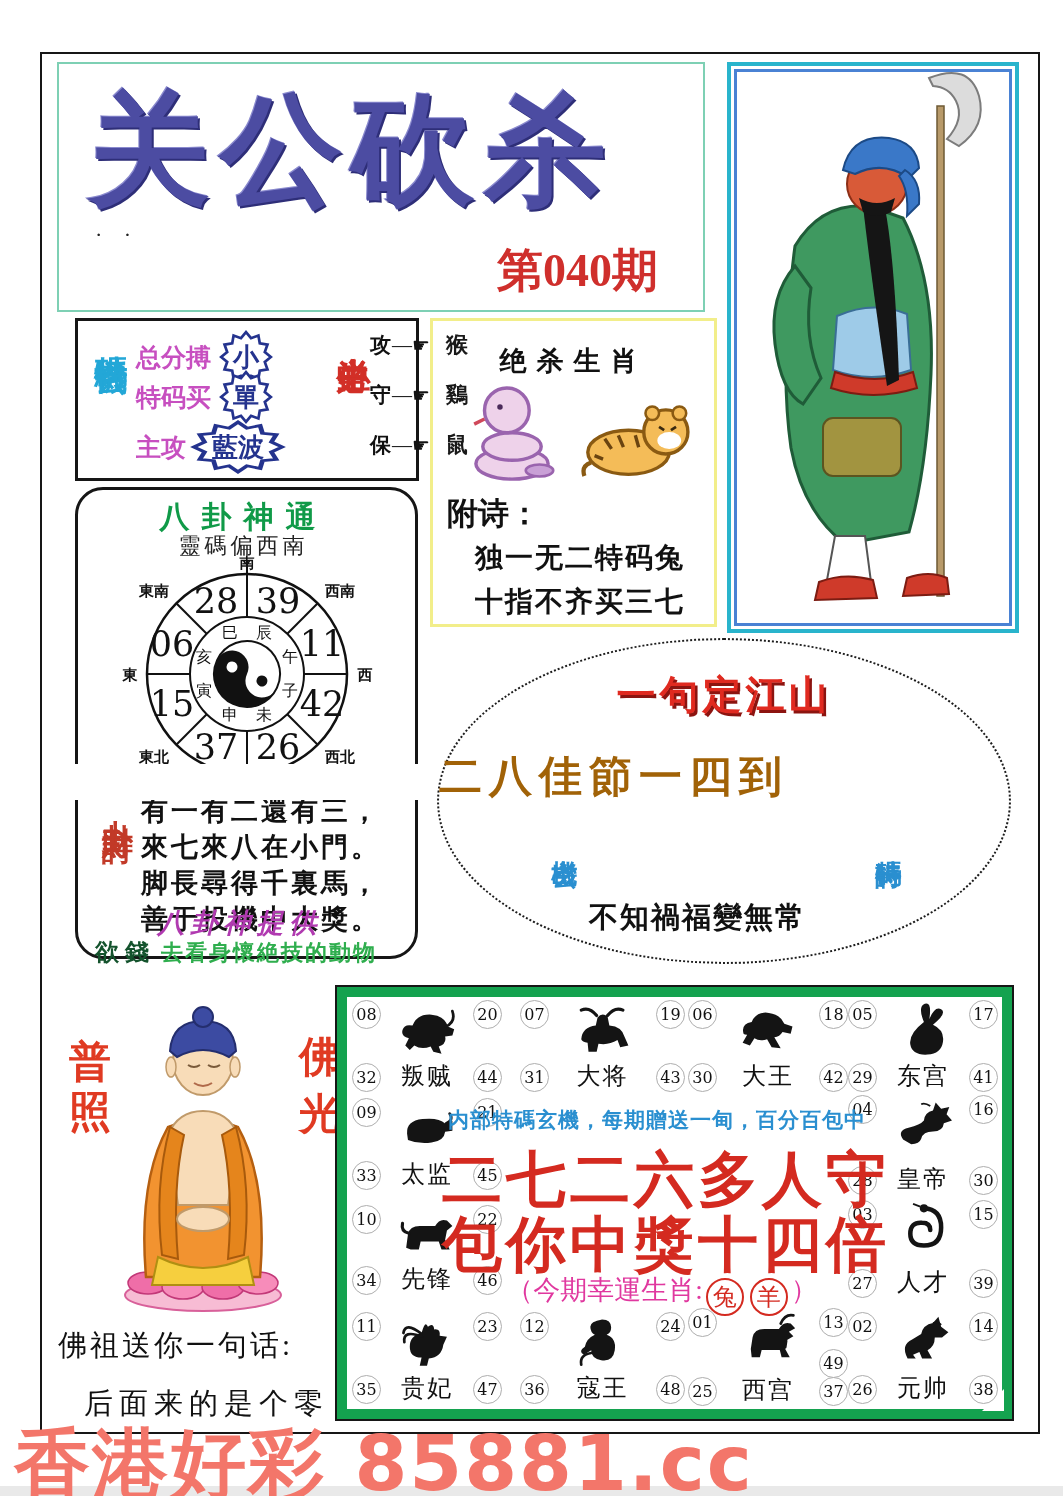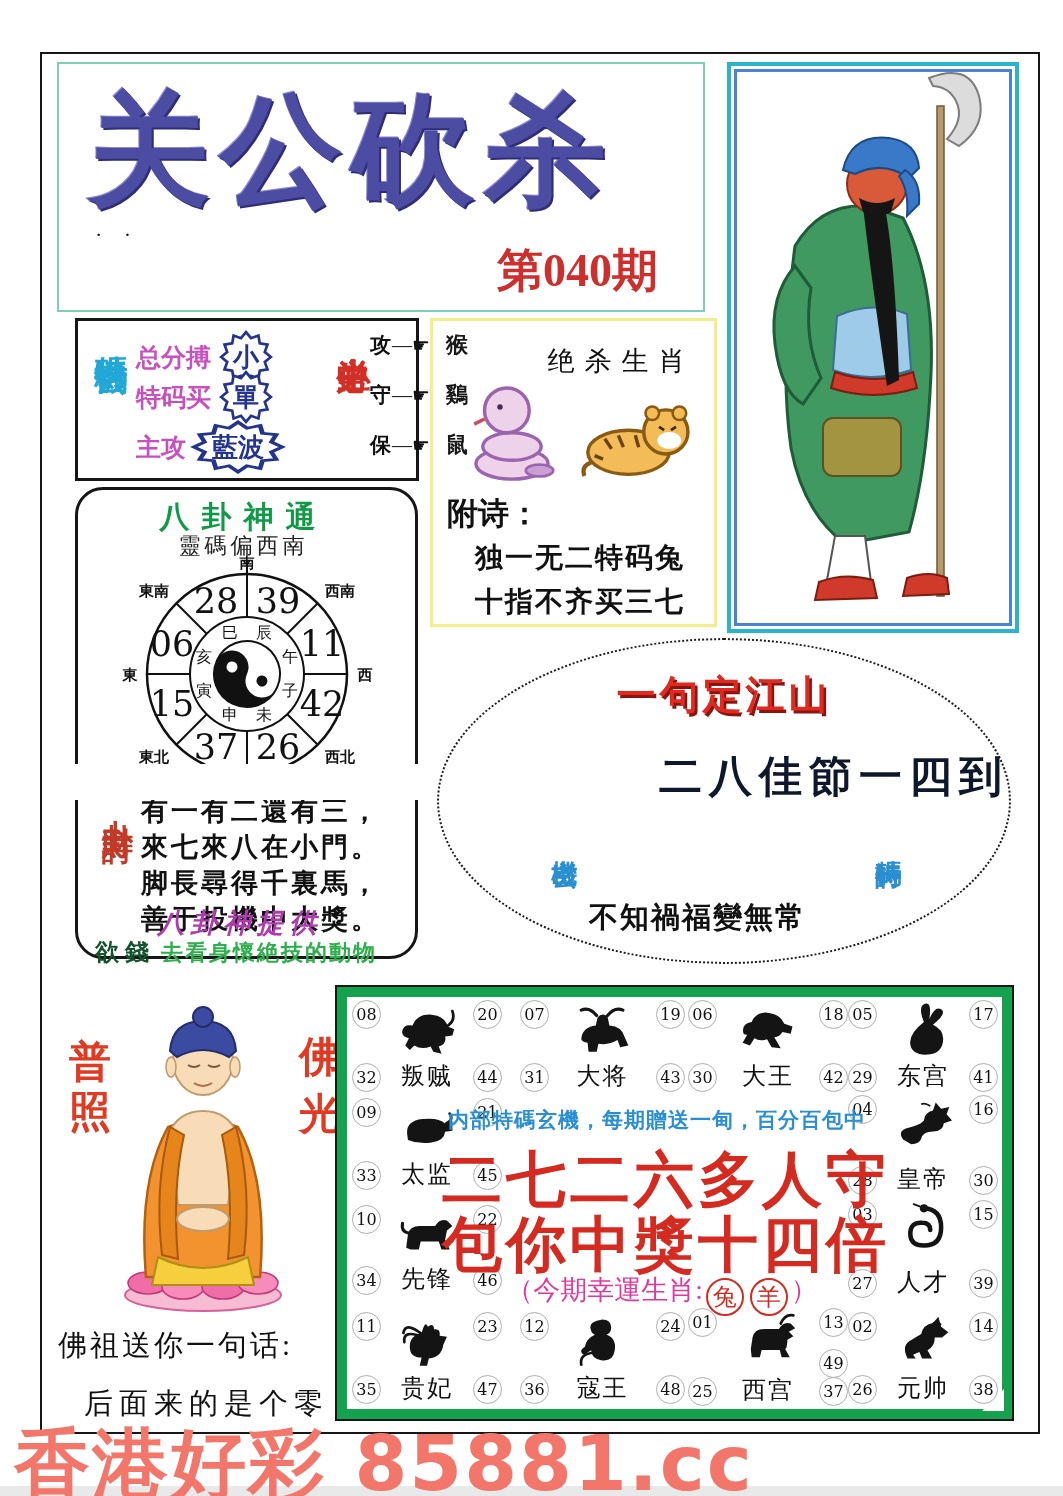--- a/index.html
+++ b/index.html
@@ -31,21 +31,21 @@
   .badge.navy span{color:#24338e;font-size:26px;}
   .badge.orange{color:#d99a3d;}
   .badge.orange span{color:#191919;font-size:22px;}
   .burst polygon{fill:#fff;stroke:currentColor;stroke-width:5;}
   #must-side{left:252px;top:10px;height:140px;font-size:34px;font-weight:bold;color:#d22f27;}
   .zrow{position:absolute;left:292px;width:120px;height:44px;display:flex;align-items:center;}
   .zrow .zl{font-size:21px;font-weight:bold;color:#111;}
   .zrow .dash{font-size:20px;margin:0 1px;}
   
   #kill-box{left:430px;top:318px;width:281px;height:303px;border:3px solid #f2ee8a;background:#fff;}
-  #kill-title{left:0;top:22px;width:100%;text-align:center;font-size:27px;font-weight:normal;letter-spacing:10px;margin-left:48px;}
+  #kill-title{left:0;top:22px;width:100%;text-align:center;font-size:27px;font-weight:bold;letter-spacing:10px;}
   #kill-poem-label{left:14px;top:172px;font-size:31px;font-weight:bold;}
   .kill-line{position:absolute;left:42px;font-size:28px;font-weight:bold;letter-spacing:2px;}
   
   #bagua-box{left:75px;top:487px;width:337px;height:466px;border:3px solid #161616;border-radius:28px;background:#fff;}
   #bagua-title{left:0;top:10px;width:100%;text-align:center;font-size:30px;font-weight:bold;color:#109a48;letter-spacing:12px;}
   #bagua-sub{left:0;top:44px;width:100%;text-align:center;font-size:22px;color:#222;letter-spacing:4px;}
   #bagua-wrap{left:82px;top:552px;width:330px;height:250px;overflow:hidden;}
   #bagua-wrap svg{display:block;}
   .bag-num{font-family:"DejaVu Serif",serif;font-size:35px;}
   .bag-dir{font-size:15px;font-weight:bold;}
@@ -55,21 +55,21 @@
   .fp-line{position:absolute;left:141px;width:260px;font-size:27px;font-weight:bold;letter-spacing:3px;white-space:nowrap;}
   #fp-provider{left:90px;top:902px;width:300px;text-align:center;font-size:27px;font-weight:bold;font-style:italic;color:#b03ab0;letter-spacing:6px;}
   #fp-hint{left:95px;top:936px;width:300px;font-size:22px;font-weight:bold;white-space:nowrap;}
   #fp-hint .hl{color:#14532d;letter-spacing:6px;margin-right:6px;font-size:24px;}
   #fp-hint .ht{color:#2fae4e;letter-spacing:2px;}
   #white-band{left:50px;top:764px;width:430px;height:36px;background:#fff;}
   
   #oval{left:437px;top:638px;width:570px;height:322px;border:2.5px dotted #1c1c1c;border-radius:50%;background:#fff;}
   #oval-title{left:0;top:28px;width:100%;text-align:center;font-family:"DejaVu Sans","Liberation Sans",sans-serif;
      font-size:39px;font-weight:bold;color:#e02a20;text-shadow:2.5px 2.5px 0 #8c1410;letter-spacing:4px;}
-  #oval-main{left:0;top:108px;width:100%;text-align:right;font-size:43px;font-weight:bold;color:#0f172a;letter-spacing:7px;}
+  #oval-main{left:0;top:108px;width:100%;text-align:left;font-size:43px;font-weight:bold;color:#a16207;letter-spacing:7px;}
   #oval-left{left:108px;top:200px;height:120px;font-size:26px;font-weight:bold;color:#2a8fd0;}
   #oval-right{left:432px;top:200px;height:120px;font-size:26px;font-weight:bold;color:#2a8fd0;}
   .oval-line{position:absolute;left:150px;width:280px;font-size:29px;font-weight:bold;letter-spacing:2px;white-space:nowrap;}
   
   #green-box{left:335px;top:985px;width:675px;height:432px;border:2px solid #161616;background:#14a24f;}
   #green-inner{position:absolute;left:10px;top:10px;right:10px;bottom:10px;background:#fff;}
   #green-fold{right:8px;bottom:8px;width:0;height:0;border-left:22px solid transparent;border-bottom:22px solid #fff;}
   .zcell{position:absolute;}
   .znum{position:absolute;width:27px;height:27px;border:1.5px solid #aeaeae;border-radius:50%;background:#fff;
         display:flex;align-items:center;justify-content:center;font-size:16px;font-family:"DejaVu Serif",serif;}

